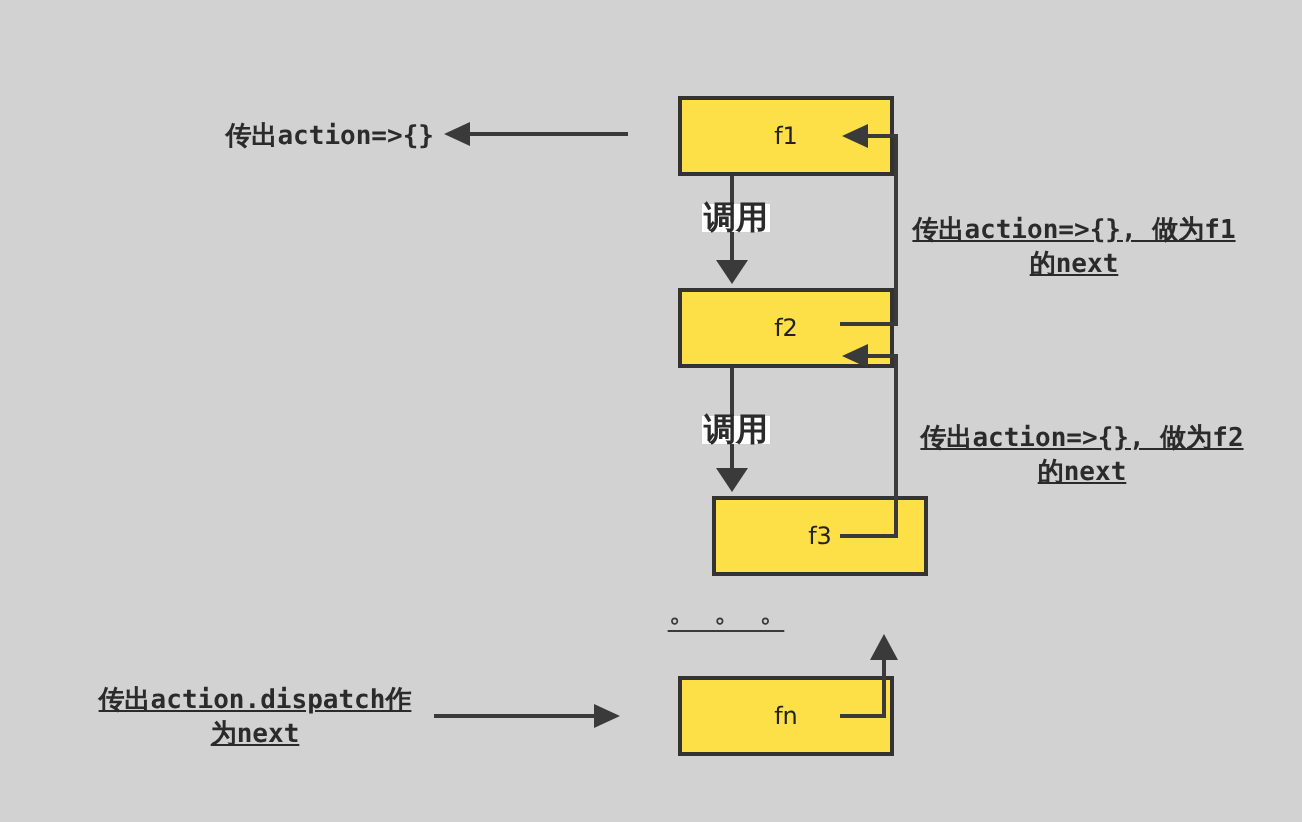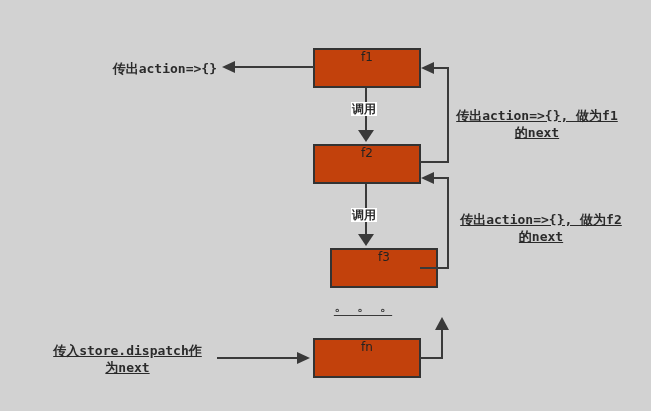--- a/index.html
+++ b/index.html
@@ -6,46 +6,47 @@
   #canvas{
     position:relative;
     width:651px;height:411px;
     background:#d2d2d2;
     overflow:hidden;
     font-family:"DejaVu Sans Mono", monospace;
   }
   .box{
     position:absolute;
     width:108px;height:40px;
-    background:#c2410c;
+    background:#fde047;
     border:2px solid #333333;
     box-sizing:border-box;
-    display:flex;justify-content:center;
+    display:flex;align-items:center;justify-content:center;
     font:12px "DejaVu Sans", sans-serif;
     color:#222222;
+    margin-left:26px;
   }
   .line{position:absolute;background:#3a3a3a;}
   .tri{position:absolute;width:0;height:0;}
   .tri-left{border-top:6px solid transparent;border-bottom:6px solid transparent;border-right:13px solid #3a3a3a;}
   .tri-right{border-top:6px solid transparent;border-bottom:6px solid transparent;border-left:13px solid #3a3a3a;}
   .tri-down{border-left:8px solid transparent;border-right:8px solid transparent;border-top:12px solid #3a3a3a;}
   .tri-up{border-left:7px solid transparent;border-right:7px solid transparent;border-bottom:13px solid #3a3a3a;}
   .txt{
     position:absolute;
     font-weight:bold;
     font-size:13px;
     line-height:17px;
     color:#2b2b2b;
     font-family:"DejaVu Sans Mono", monospace;
   }
   .call-label{
     position:absolute;
     background:#ffffff;
     font-weight:bold;
-    font-size:12px;
+    font-size:16px;
     line-height:14px;
     color:#2b2b2b;
     padding:0 1px;
     font-family:"DejaVu Sans Mono", monospace;
   }
   .dots{
     position:absolute;
     font-size:11px;
     font-weight:bold;
     color:#3a3a3a;
@@ -105,17 +106,17 @@
 
   <div class="dots ta-c" style="left:323px;top:304px;width:80px;">∘ ∘ ∘</div>
 
   <div class="line" style="left:420px;top:357px;width:23px;height:2px;"></div>
   <div class="line" style="left:441px;top:329px;width:2px;height:30px;"></div>
   <div class="tri tri-up" style="left:435px;top:317px;"></div>
 
   <div class="line" style="left:217px;top:357px;width:82px;height:2px;"></div>
   <div class="tri tri-right" style="left:297px;top:352px;"></div>
   <div class="txt ta-c" style="left:30px;top:342px;width:195px;">
-    <div>传入store.dispatch作</div>
+    <div>传出action.dispatch作</div>
     <div>为next</div>
   </div>
 
 </div>
 
 </body></html>

